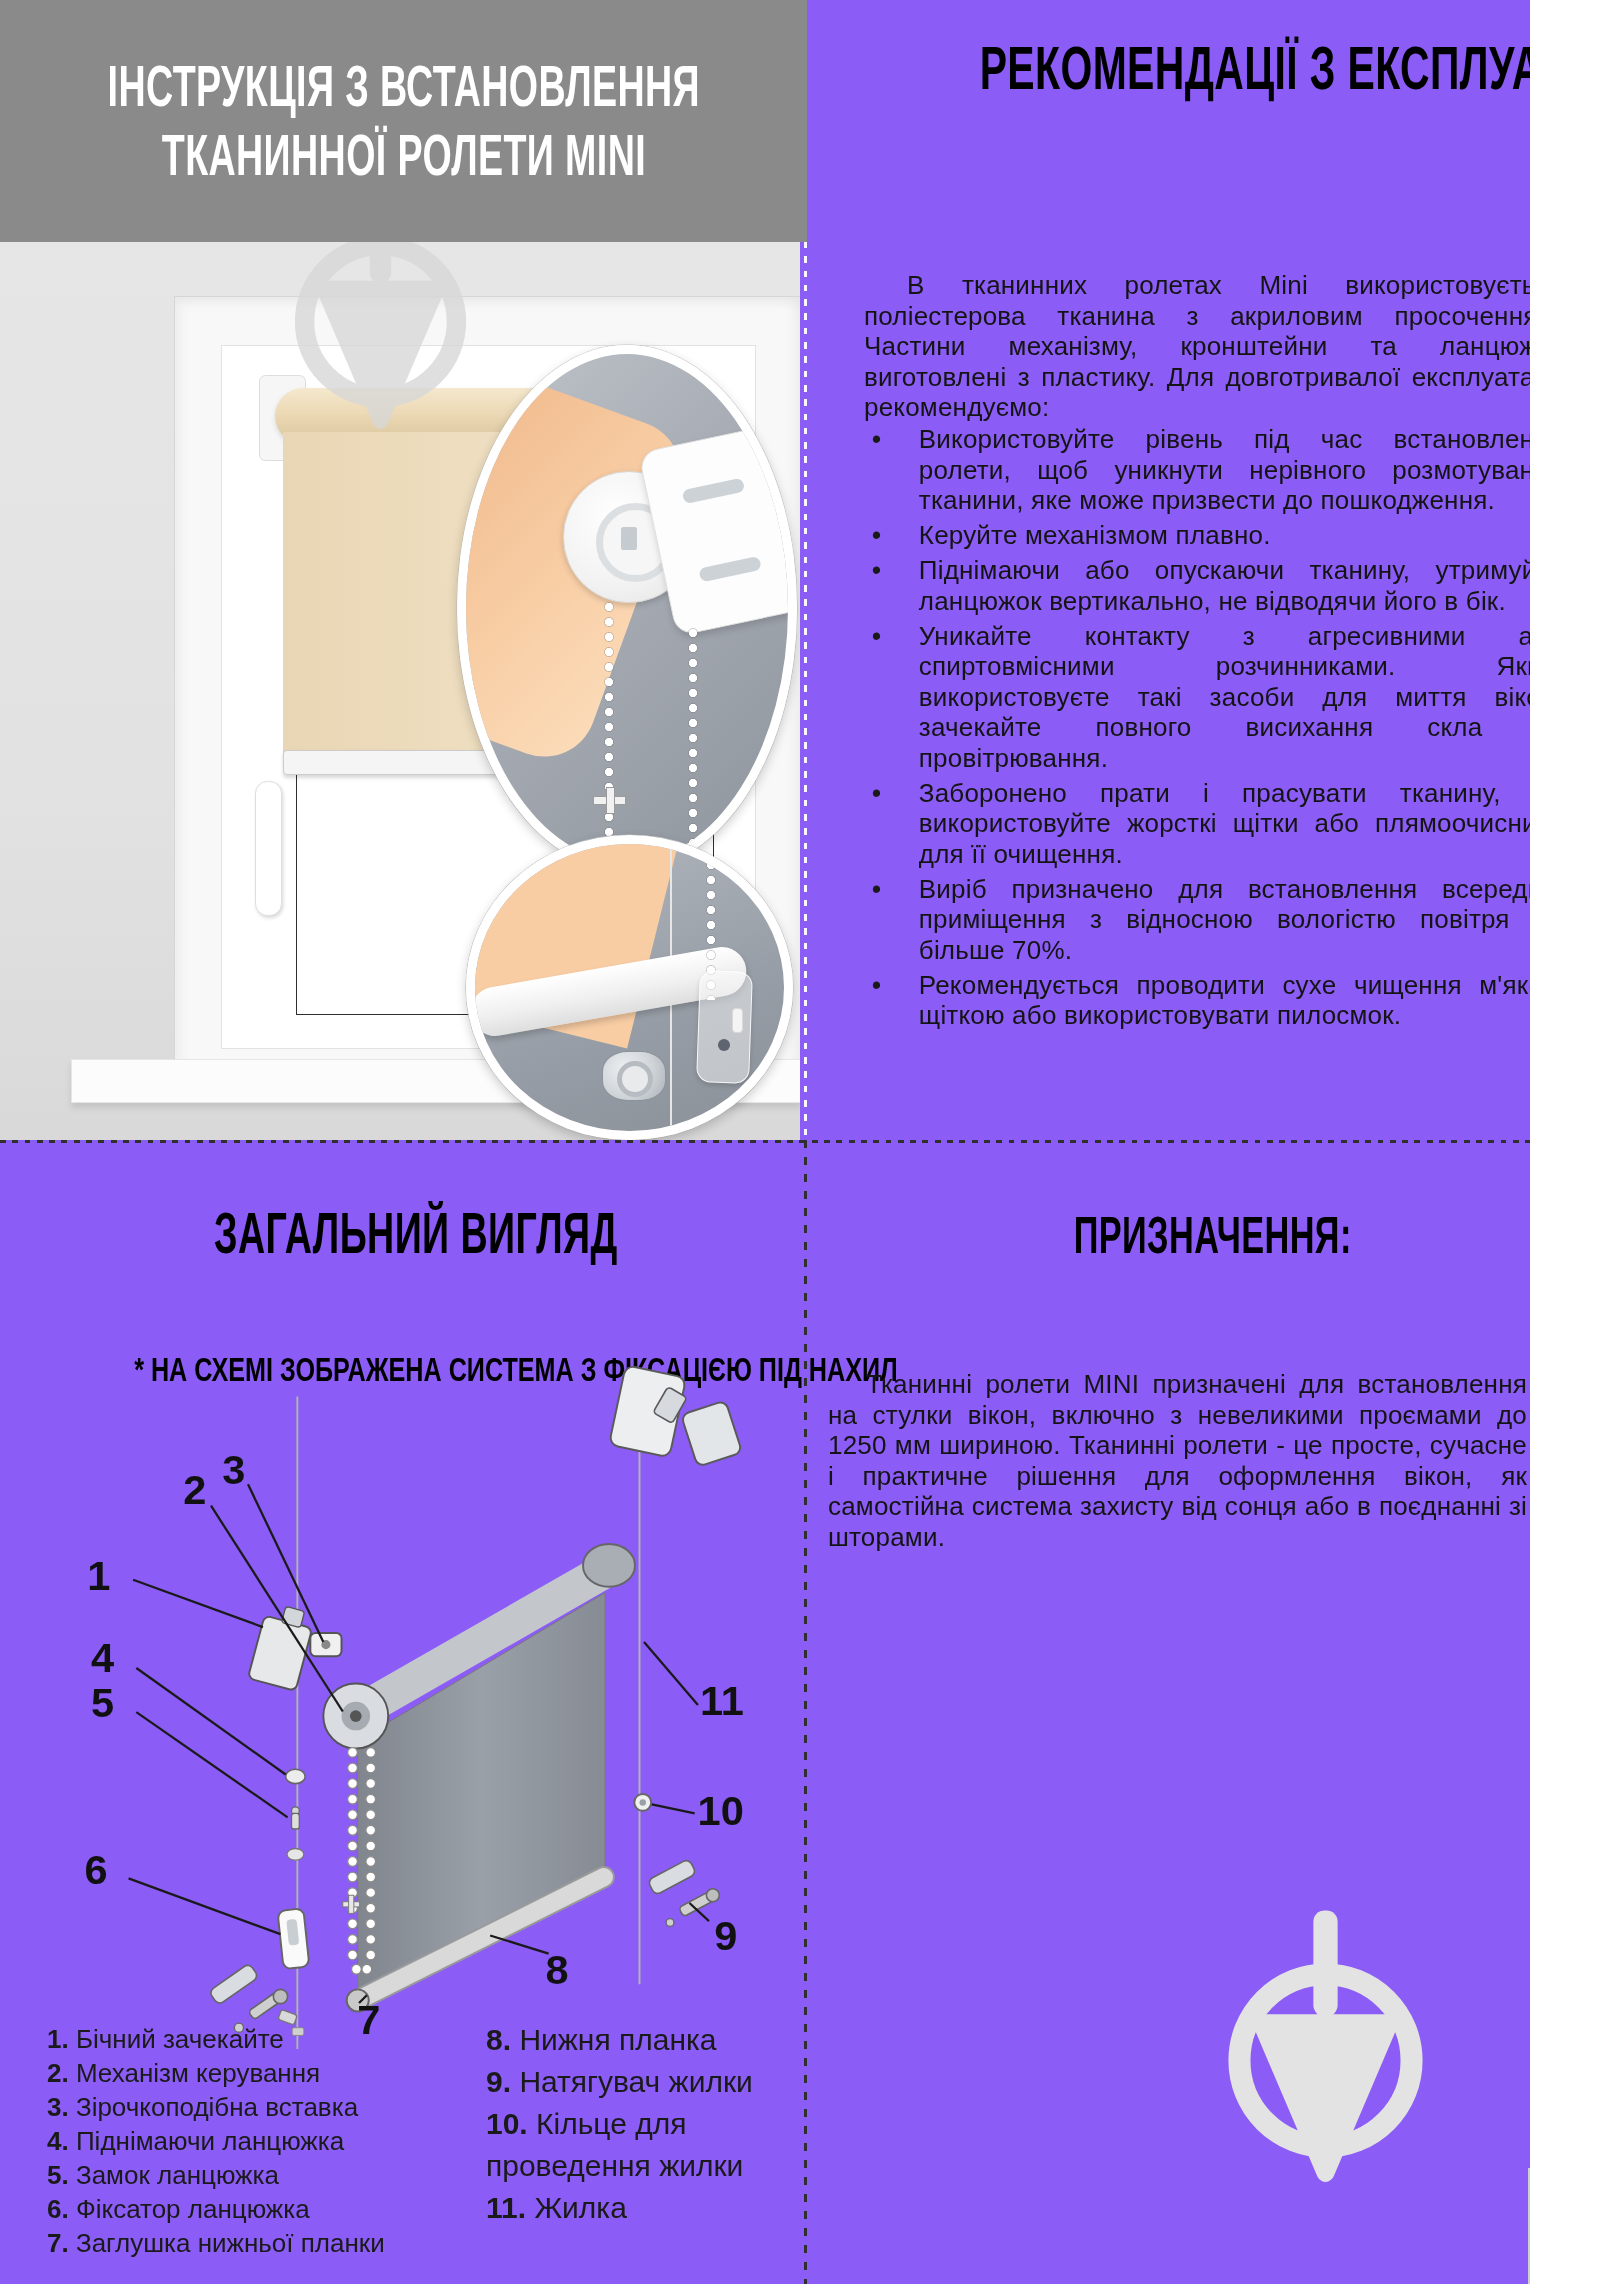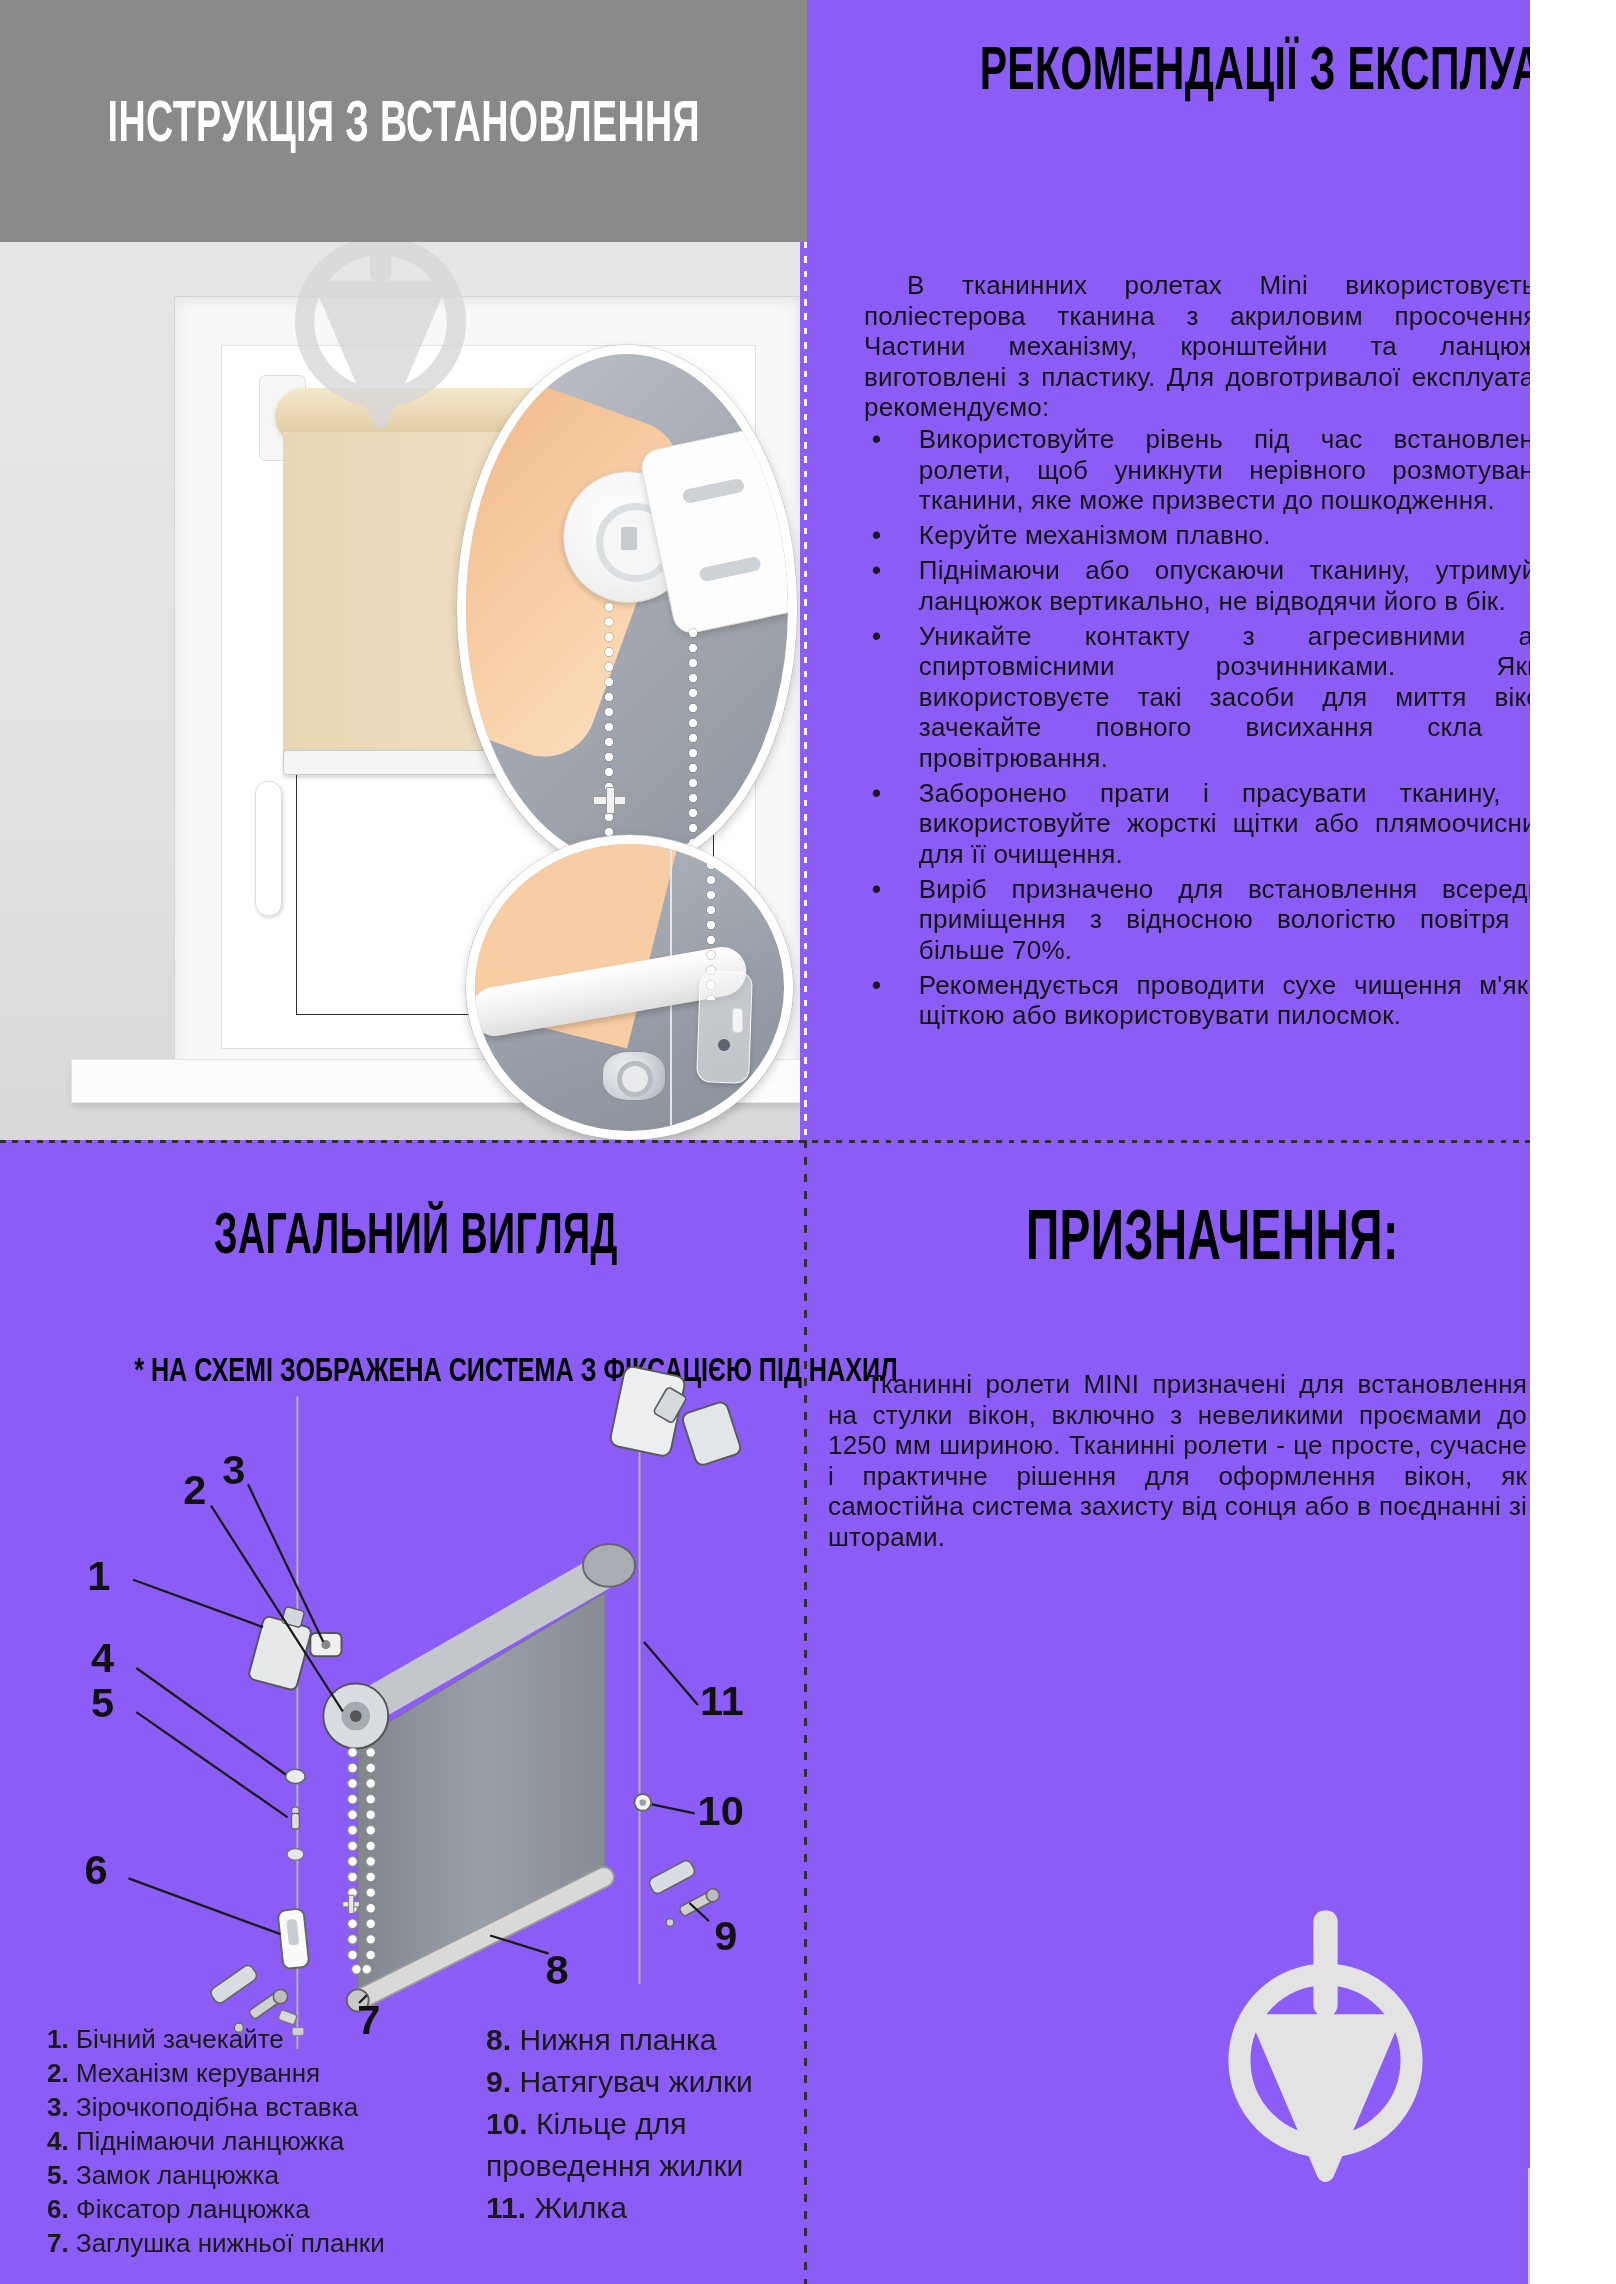--- a/index.html
+++ b/index.html
@@ -95,21 +95,21 @@
   .q3-heading .line{font-size:57px;line-height:68px;color:#000;margin-left:24px;}
   .q3-note{left:0;top:1350px;width:807px;text-align:center;font-size:34px;color:#000;}
   .diagram{left:0;top:1351px;z-index:2;}
   .legend{z-index:4;}
   .legend-left{left:47px;top:2022px;width:416px;font-size:26px;line-height:34px;}
   .legend-right{left:486px;top:2019px;width:305px;font-size:30px;line-height:42px;}
   .lg-num{font-weight:700;}
 
   
   .q4-heading{left:808px;top:1200px;width:809px;text-align:center;}
-  .q4-heading .line{font-size:70px;line-height:70px;color:#000;text-decoration:underline;}
+  .q4-heading .line{font-size:52px;line-height:70px;color:#000;text-decoration:underline;}
   .purpose{left:828px;top:1369px;width:699px;text-indent:38px;}
 
   
   .wm{color:#d8d8d8;z-index:5;opacity:.8;}
   .wm2{color:#e3e3e3;z-index:1;opacity:1;}
   .pgbar{left:1528px;top:2168px;width:5.2px;height:116px;background:#cfcfcf;}
   .pgnum{left:1547px;top:2177px;font-size:30px;color:#222;}
 
   svg text{font-family:"Liberation Sans",sans-serif;}
 </style>
@@ -119,20 +119,21 @@
 <div id="page">
 
   <svg class="abs wm" style="left:283px;top:166px;" width="195" height="292" viewBox="0 0 200 300">
     <circle cx="100" cy="160" r="78" fill="none" stroke="currentColor" stroke-width="20"></circle>
     <rect x="89" y="24" width="22" height="96" rx="10" fill="currentColor"></rect>
     <path d="M42 126 L158 126 L100 262 Z" fill="currentColor" stroke="currentColor" stroke-width="16" stroke-linejoin="round"></path>
   </svg>
 
   <div class="abs gray-header">
     <span class="line"><span class="cond">ІНСТРУКЦІЯ З ВСТАНОВЛЕННЯ</span></span>
+    <span class="line"><span class="cond">ТКАНИННОЇ РОЛЕТИ MINI</span></span>
   </div>
 
   <div class="abs photo">
     <div class="abs win-outer"></div>
     <div class="abs win-step"></div>
     <div class="abs glass"></div>
     <div class="abs roller-bracket"></div>
     <div class="abs roller"></div>
     <div class="abs fabric"></div>
     <div class="abs bottom-bar"></div>

